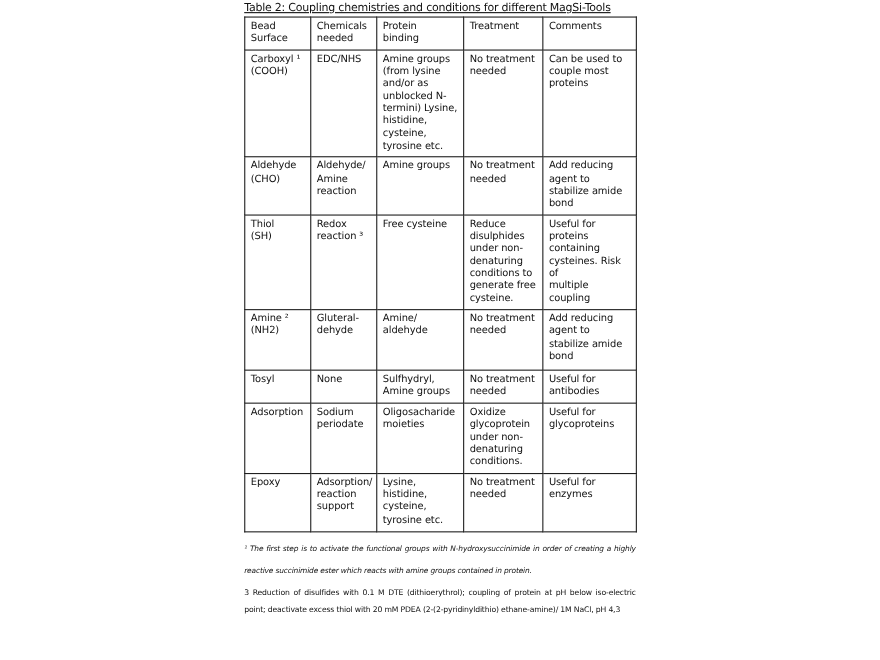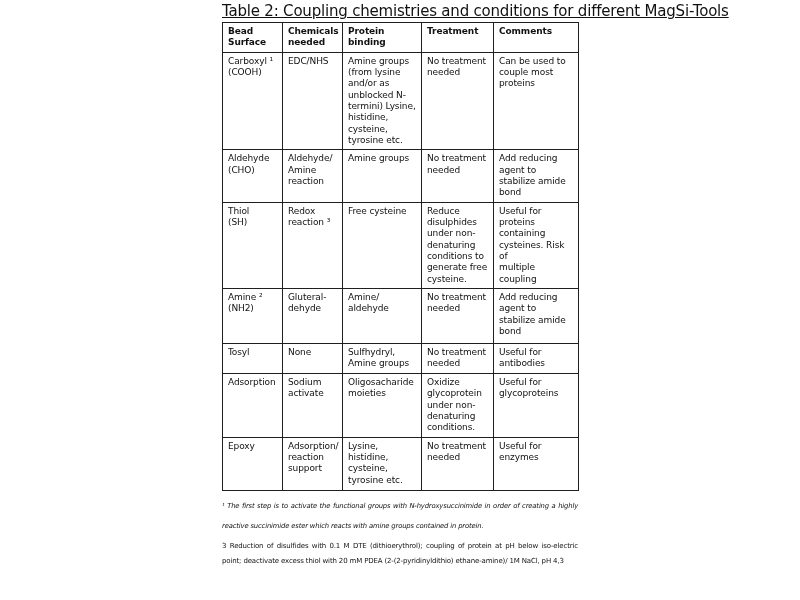--- a/index.html
+++ b/index.html
@@ -11,21 +11,21 @@
     overflow: hidden;
     font-family: "DejaVu Sans", "Liberation Sans", sans-serif;
     color: #111111;
   }
   .page {
     width: 356px;
     margin: 0 auto;
     padding-top: 2px;
   }
   .caption {
-    font-size: 15px;
+    font-size: 10px;
     letter-spacing: -0.2px;
     text-decoration: underline;
     white-space: nowrap;
     margin: 0 0 2px 0;
     font-weight: normal;
   }
   table.mag {
     border-collapse: collapse;
     width: 356px;
     table-layout: fixed;
@@ -34,21 +34,21 @@
     border: 1px solid #1f1f1f;
     vertical-align: top;
     text-align: left;
     padding: 3px 3px 3px 5px;
     font-size: 9px;
     line-height: 1.26;
     letter-spacing: -0.1px;
     white-space: pre-line;
     overflow: hidden;
   }
-  table.mag th { font-weight: bold; }
+  table.mag th { font-weight: normal; }
   tr.h-head  { height: 26px; }
   tr.h-r1 { height: 91px; }
   tr.h-r2 { height: 47px; }
   tr.h-r3 { height: 77px; }
   tr.h-r4 { height: 55px; padding-left: 16px; }
   tr.h-r5 { height: 30px; margin-top: 46px; }
   tr.h-r6 { height: 55px; }
   tr.h-r7 { height: 53px; }
   .footnotes {
     margin-top: 5px;
@@ -170,21 +170,21 @@
         <td>Sulfhydryl,
 Amine groups</td>
         <td>No treatment
 needed</td>
         <td>Useful for
 antibodies</td>
       </tr>
       <tr class="h-r6">
         <td>Adsorption</td>
         <td>Sodium
-activate</td>
+periodate</td>
         <td>Oligosacharide
 moieties</td>
         <td>Oxidize
 glycoprotein
 under non-
 denaturing
 conditions.</td>
         <td>Useful for
 glycoproteins</td>
       </tr>

